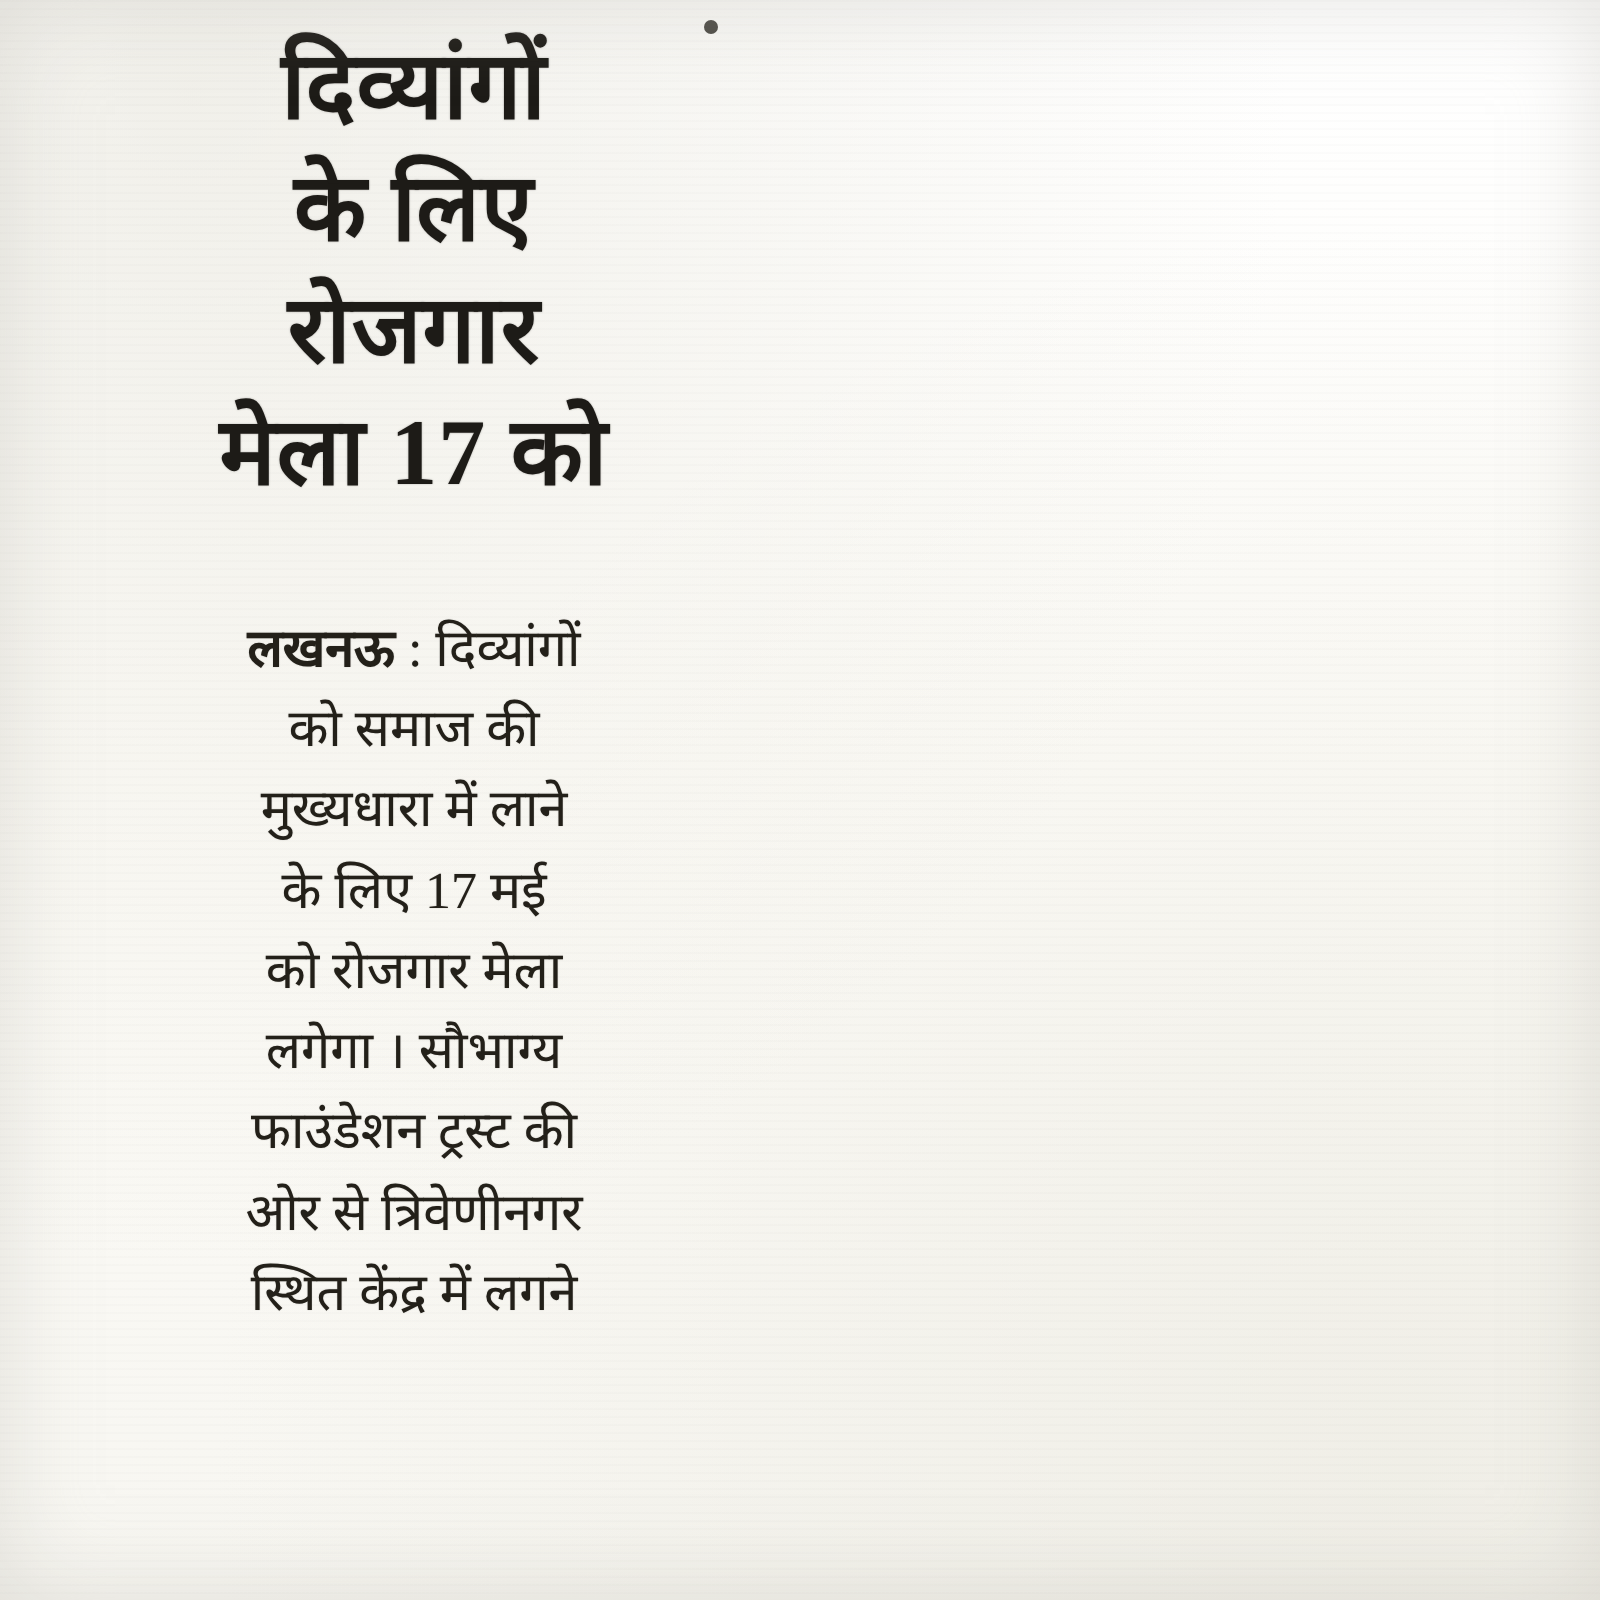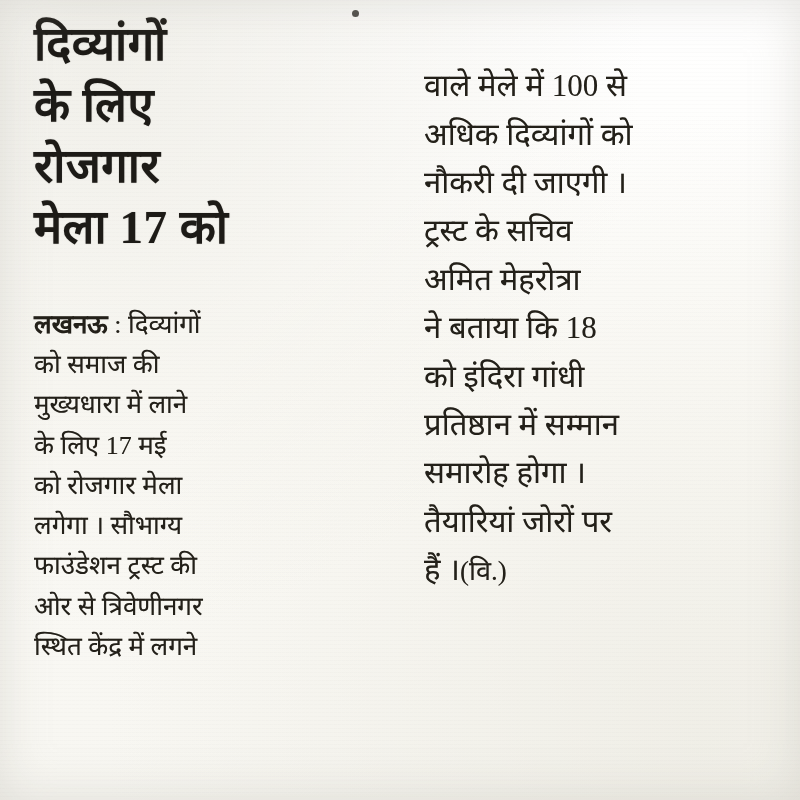--- a/index.html
+++ b/index.html
@@ -13,20 +13,21 @@
     font-family: "Liberation Serif", serif;
     overflow: hidden;
   }
   .clipping {
     position: relative;
     width: 800px;
     height: 800px;
     background: #d946ef;
     box-sizing: border-box;
     overflow: hidden;
+    text-align: center;
   }
   
   .paper-tint {
     position: absolute;
     inset: 0;
     background:
       radial-gradient(ellipse at 12% 6%, rgba(230,228,218,0.55) 0%, rgba(255,255,255,0) 55%),
       radial-gradient(ellipse at 88% 92%, rgba(232,230,220,0.5) 0%, rgba(255,255,255,0) 60%),
       linear-gradient(180deg, #ffffff 0%, #fcfbf7 48%, #f7f6f1 100%);
     pointer-events: none;
@@ -136,32 +137,17 @@
 मुख्यधारा में लाने
 के लिए 17 मई
 को रोजगार मेला
 लगेगा । सौभाग्य
 फाउंडेशन ट्रस्ट की
 ओर से त्रिवेणीनगर
 स्थित केंद्र में लगने</span>
       </div>
     </div>
 
-    <div class="col col-right">
-      <div class="body-right">
-        <span>वाले मेले में 100 से
-अधिक दिव्यांगों को
-नौकरी दी जाएगी ।
-ट्रस्ट के सचिव
-अमित मेहरोत्रा
-ने बताया कि 18
-को इंदिरा गांधी
-प्रतिष्ठान में सम्मान
-समारोह होगा ।
-तैयारियां जोरों पर
-हैं ।</span><span class="tail-credit">(वि.)</span>
-      </div>
-    </div>
 
   </div>
 
   <div class="edge-shade"></div>
 </div>
 
 </body></html>

